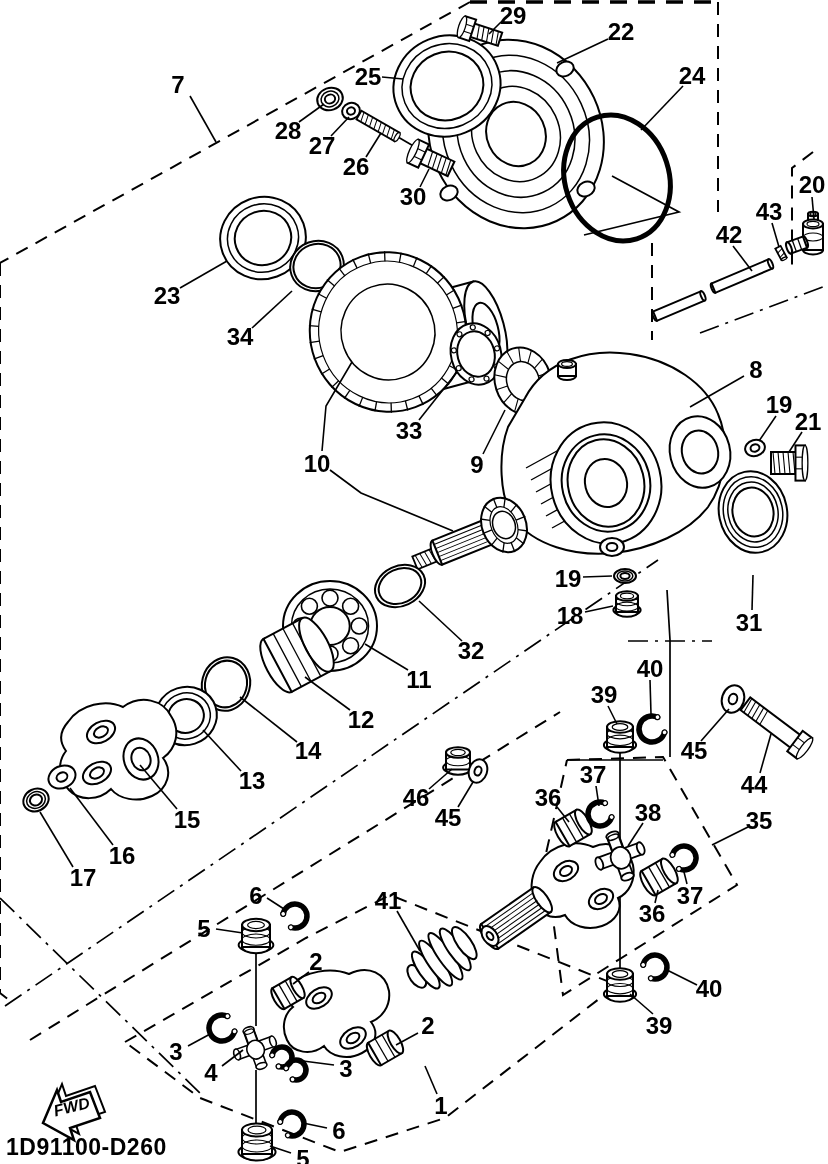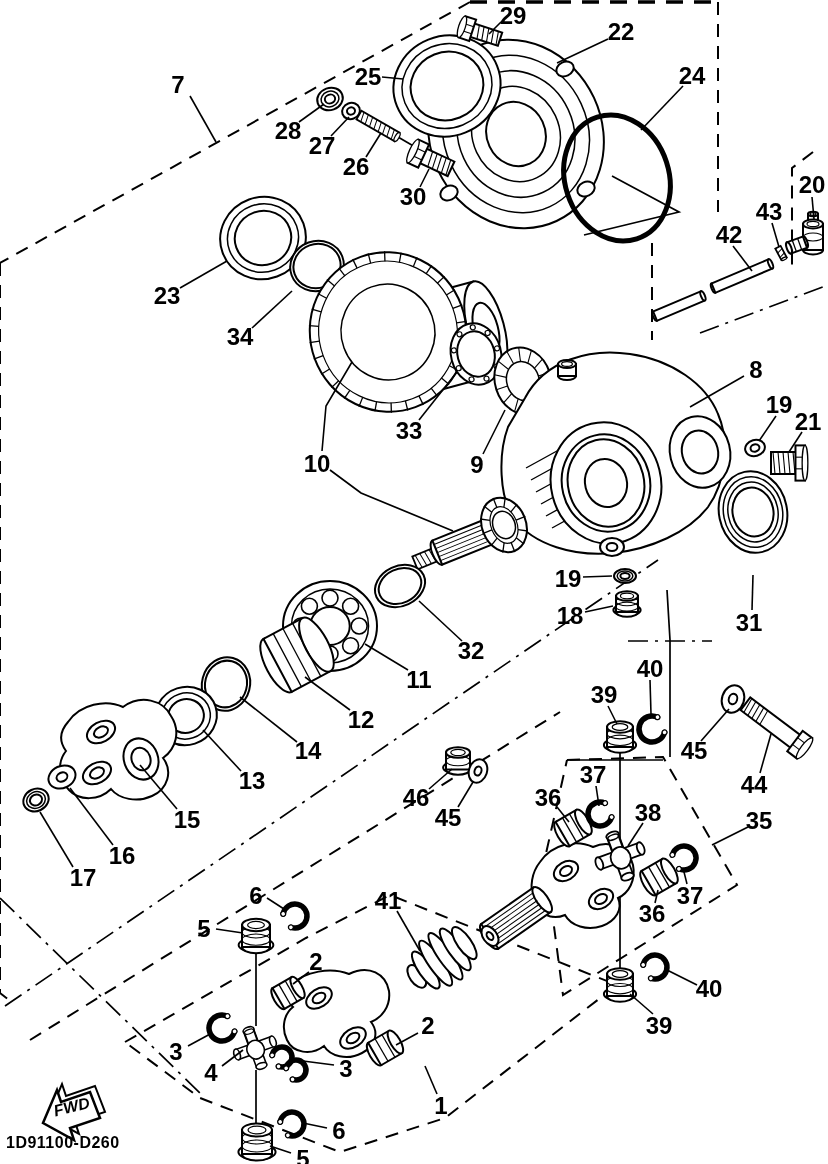--- a/index.html
+++ b/index.html
@@ -1,19 +1,19 @@
 <!DOCTYPE html>
 <html><head>
 <meta charset="utf-8">
 <style>
   html,body{margin:0;padding:0;background:#fff;}
   body{width:828px;height:1164px;position:relative;overflow:hidden;font-family:"Liberation Sans",sans-serif;}
   #stage{position:absolute;left:0;top:0;width:828px;height:1164px;}
   svg{position:absolute;left:0;top:0;}
-  .diagram-code{position:absolute;left:6px;top:1134px;font-size:16px;font-weight:700;color:#000;letter-spacing:0.5px;}
+  .diagram-code{position:absolute;left:6px;top:1134px;font-size:23px;font-weight:700;color:#000;letter-spacing:0.5px;}
   text.callout{font-family:"Liberation Sans",sans-serif;font-size:24px;font-weight:700;fill:#000;text-anchor:middle;}
   text.fwd{font-family:"Liberation Sans",sans-serif;font-size:16px;font-style:italic;font-weight:700;fill:#000;text-anchor:middle;}
 </style>
 </head>
 <body>
 
 <div id="stage">
   <svg id="diagram" width="828" height="1164" viewBox="0 0 828 1164">
       <g>
         <polyline points="470,2 0,263" fill="none" stroke="#000000" stroke-width="2" stroke-dasharray="13 9"></polyline>

